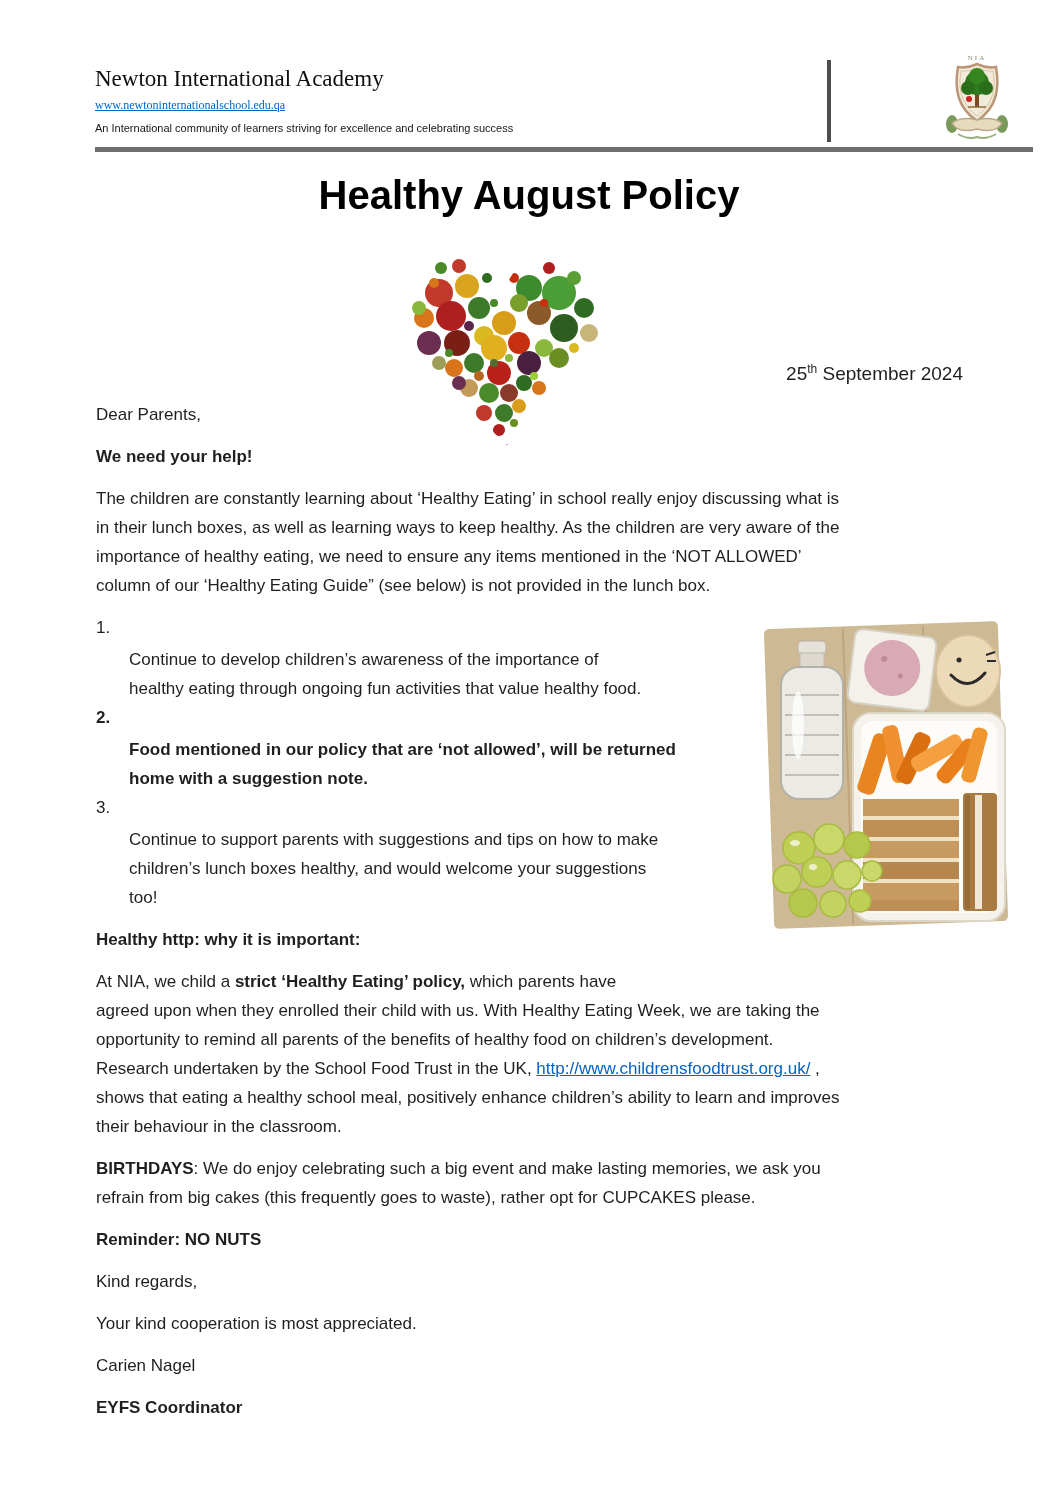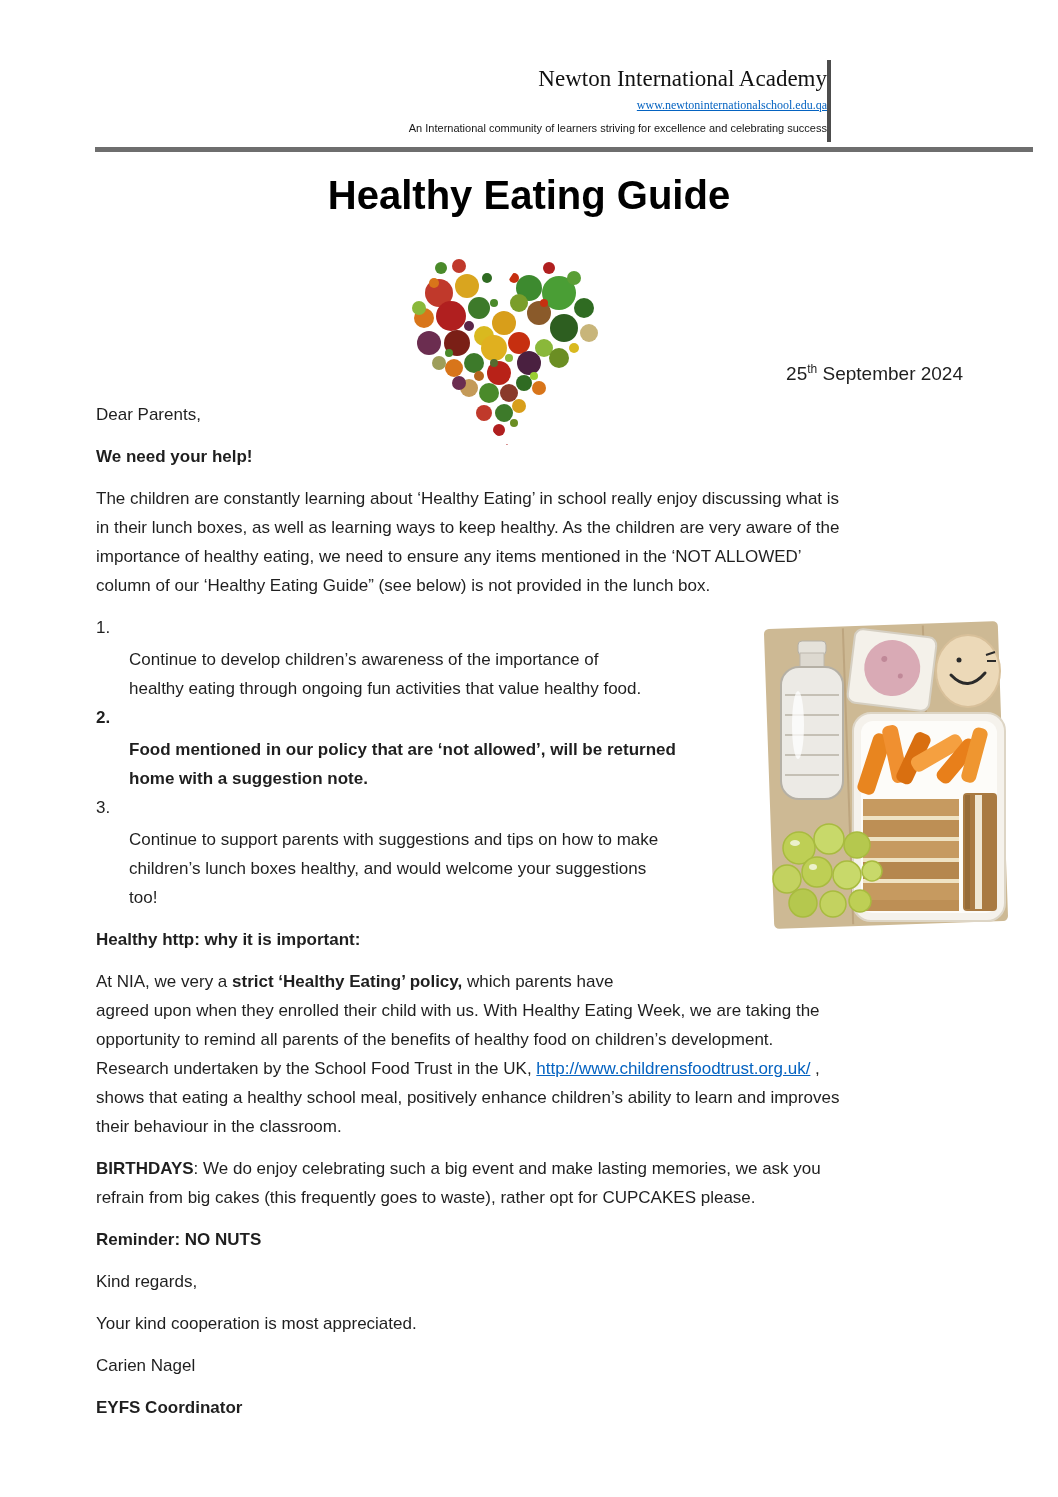--- a/index.html
+++ b/index.html
@@ -9,21 +9,21 @@
     margin: 0 auto;
     background: #ffffff;
     font-family: "Liberation Sans", sans-serif;
     color: #1f1f1f;
     overflow: hidden;
   }
   
   .header { position: relative; height: 147px; }
   .header-text {
     position: absolute; left: 95px; top: 64px; width: 732px;
-    text-align: right;
+    text-align: left;
   }
   .school-name {
     font-family: "Liberation Serif", serif;
     font-size: 23px; line-height: 30px; color: #111;
   }
   .school-site {
     font-family: "Liberation Serif", serif;
     font-size: 12px; line-height: 23px;
     color: #0563c1; text-decoration: underline; display: inline-block;
   }
@@ -67,25 +67,43 @@
 <div class="page">
 
   <div class="header">
     <div class="header-text">
       <div class="school-name">Newton International Academy</div>
       <a class="school-site" href="#">www.newtoninternationalschool.edu.qa</a>
       <div class="tagline">An International community of learners striving for excellence and celebrating success</div>
     </div>
     <div class="v-bar"></div>
 
+    <div class="logo">
+      <svg width="66" height="97" viewBox="0 0 66 97">
+        <text x="33" y="10" text-anchor="middle" font-size="7" letter-spacing="2" fill="#8a8a7a" font-family="Liberation Serif, serif">NIA</text>
+        <path d="M33,14 C40,17 47,18 52,17 C56,40 52,58 33,71 C14,58 10,40 14,17 C19,18 26,17 33,14 Z" fill="#f2ead8" stroke="#bb9678" stroke-width="2.5"></path>
+        <path d="M33,18 C39,20.5 45,21.5 49,21 C52,39 49,54 33,66 C17,54 14,39 17,21 C21,21.5 27,20.5 33,18 Z" fill="none" stroke="#d8c5a8" stroke-width="1"></path>
+        <rect x="31" y="42" width="4" height="15" fill="#7a4a22"></rect>
+        <circle cx="33" cy="33" r="12" fill="#2e7a1f"></circle>
+        <circle cx="24" cy="38" r="7" fill="#2a6e1c"></circle>
+        <circle cx="42" cy="38" r="7" fill="#2a6e1c"></circle>
+        <circle cx="33" cy="26" r="8" fill="#35861f"></circle>
+        <circle cx="25" cy="49" r="3" fill="#cc2222"></circle>
+        <path d="M24,57 L42,57" stroke="#8a6a3a" stroke-width="1.5"></path>
+        <ellipse cx="8" cy="74" rx="6" ry="9" fill="#7a9a5a"></ellipse>
+        <ellipse cx="58" cy="74" rx="6" ry="9" fill="#7a9a5a"></ellipse>
+        <path d="M8,73 Q18,66 33,70 Q48,66 58,73 Q52,84 33,79 Q14,84 8,73 Z" fill="#e5dcc0" stroke="#b8a888" stroke-width="1.5"></path>
+        <path d="M14,84 Q24,90 33,87 Q42,90 52,84" fill="none" stroke="#9ab07a" stroke-width="2"></path>
+      </svg>
+    </div>
 
     <div class="h-rule"></div>
   </div>
 
-  <h1 class="doc-title">Healthy Eating Guide</h1>
+  <h1 class="doc-title">Healthy August Policy</h1>
 
   <div class="heart-img">
     <svg width="216" height="207" viewBox="0 0 216 207">
       <defs>
         <clipPath id="heartClip">
           <path d="M108,197 C62,152 6,116 6,62 C6,25 36,7 63,7 C86,7 101,20 108,36 C115,20 130,7 153,7 C180,7 210,25 210,62 C210,116 154,152 108,197 Z"></path>
         </clipPath>
       </defs>
       <g clip-path="url(#heartClip)">
         <circle cx="40" cy="45" r="14" fill="#c0392b"></circle>
@@ -244,21 +262,21 @@
       <div class="list-item">
         <span class="list-num">3.</span>
         <span class="item-text">Continue to support parents with suggestions and tips on how to make
 children’s lunch boxes healthy, and would welcome your suggestions
 too!</span>
       </div>
     </div>
 
     <p class="bold">Healthy http: why it is important:</p>
 
-    <p class="para"><span>At NIA, we very a </span><span class="bold">strict ‘Healthy Eating’ policy,</span><span> which parents have
+    <p class="para"><span>At NIA, we child a </span><span class="bold">strict ‘Healthy Eating’ policy,</span><span> which parents have
 agreed upon when they enrolled their child with us. With Healthy Eating Week, we are taking the
 opportunity to remind all parents of the benefits of healthy food on children’s development.
 Research undertaken by the School Food Trust in the UK, </span><a class="doc-link" href="#">http://www.childrensfoodtrust.org.uk/</a><span> ,
 shows that eating a healthy school meal, positively enhance children’s ability to learn and improves
 their behaviour in the classroom.</span></p>
 
     <p class="para"><span class="bold">BIRTHDAYS</span><span>: We do enjoy celebrating such a big event and make lasting memories, we ask you
 refrain from big cakes (this frequently goes to waste), rather opt for CUPCAKES please.</span></p>
 
     <p class="bold">Reminder: NO NUTS</p>

